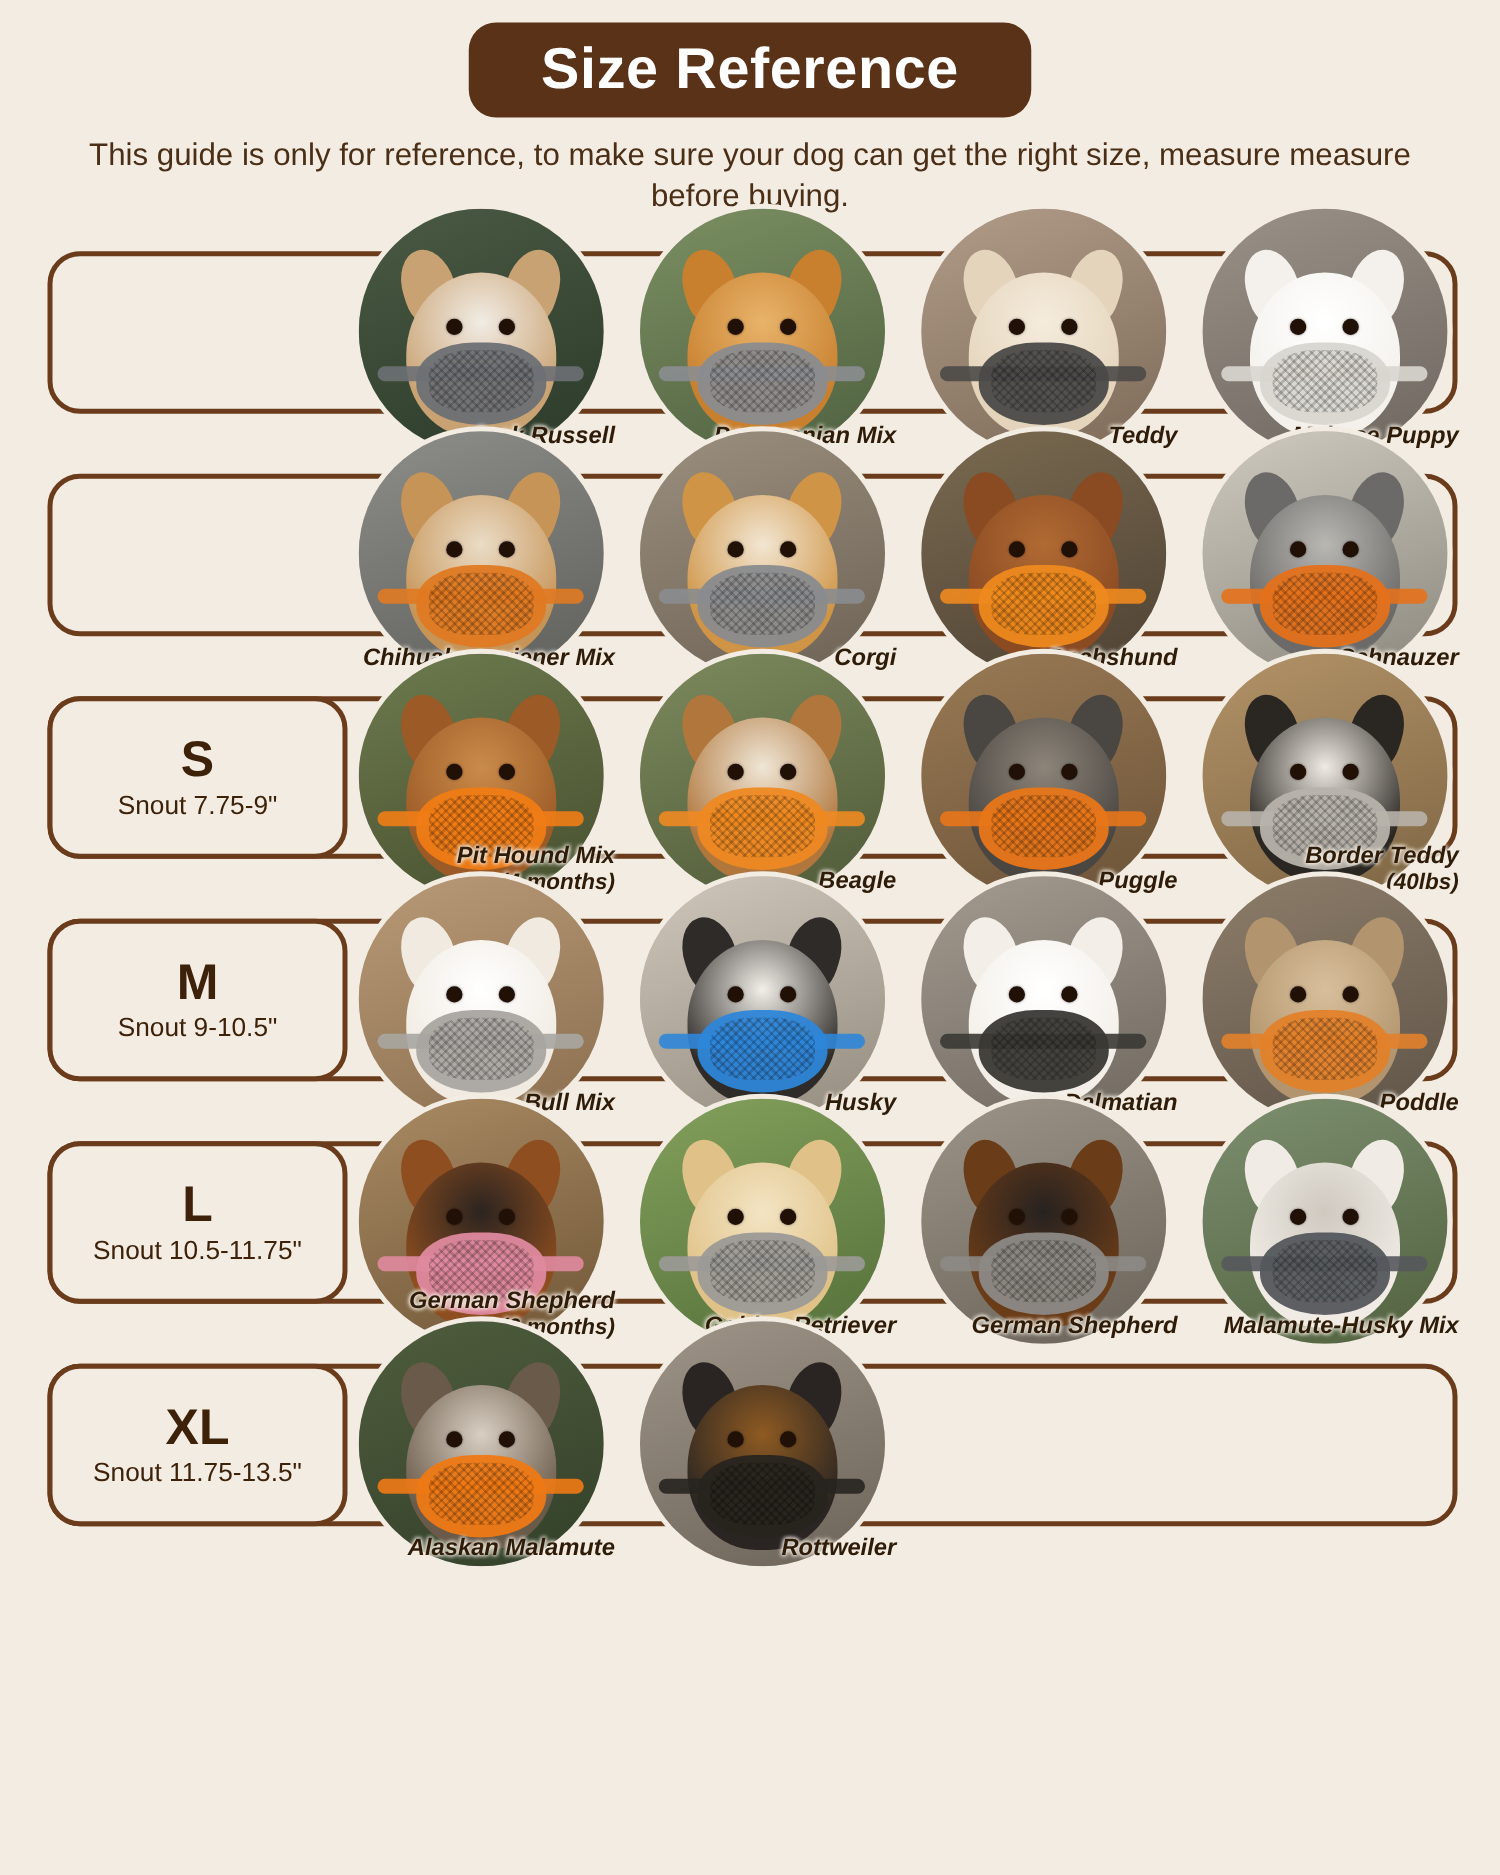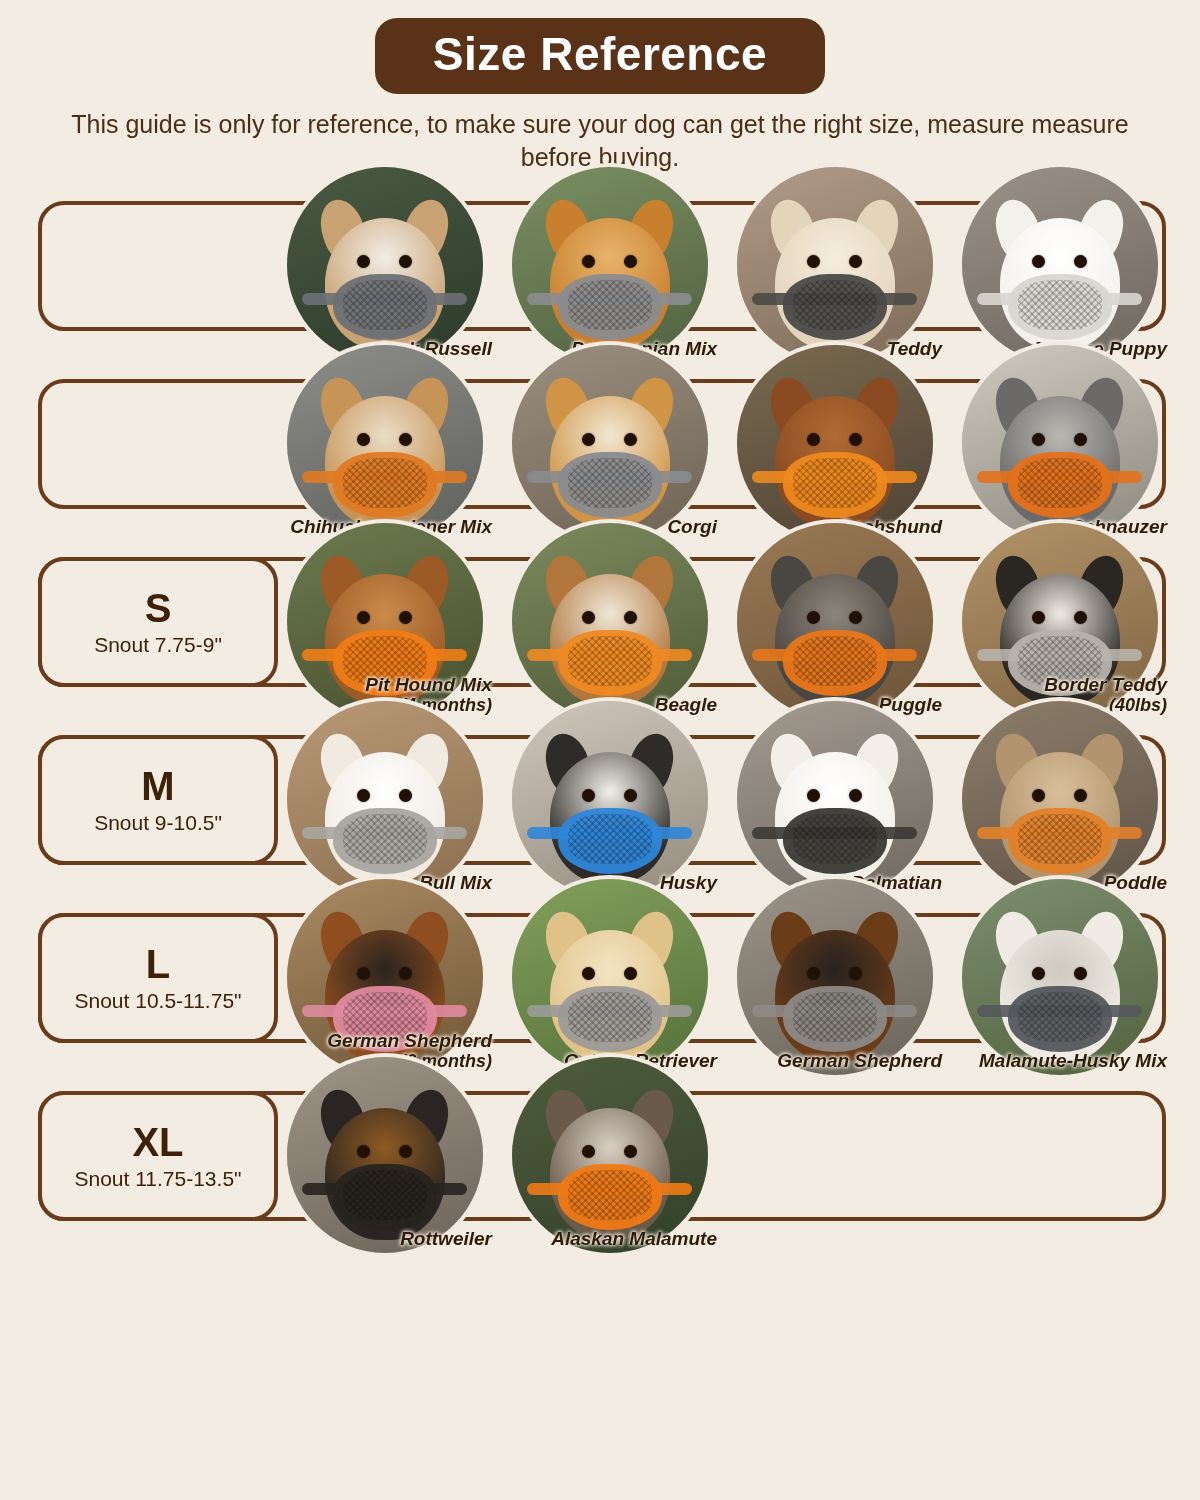--- a/index.html
+++ b/index.html
@@ -472,39 +472,39 @@
     </div>
     <div class="row">
       <div class="bracket"></div>
       <div class="label-box">
         <div class="size-name">XL</div>
         <div class="size-snout">Snout 11.75-13.5"</div>
       </div>
       <div class="photos">
         <div class="cell">
           <div class="photo">
+            <div class="bg-a" style="background:linear-gradient(160deg,#4f5d3d 0%,#33402a 100%)"></div>
+            <div class="ear-l" style="background:#6a5a4a"></div>
+            <div class="ear-r" style="background:#6a5a4a"></div>
+            <div class="head" style="background:radial-gradient(circle at 50% 30%,#d8cfc2 0%,#6a5a4a 70%)"></div>
+            <div class="eye-l"></div>
+            <div class="eye-r"></div>
+            <div class="strap" style="background:#ef7a15"></div>
+            <div class="muzzle" style="background:#ef7a15"></div>
+          </div>
+          <div class="caption"><span>Alaskan Malamute</span></div>
+        </div>
+        <div class="cell">
+          <div class="photo">
             <div class="bg-a" style="background:linear-gradient(160deg,#9e9488 0%,#6d6459 100%)"></div>
             <div class="ear-l" style="background:#2a2522"></div>
             <div class="ear-r" style="background:#2a2522"></div>
             <div class="head" style="background:radial-gradient(circle at 50% 30%,#8e5a22 0%,#2a2522 70%)"></div>
             <div class="eye-l"></div>
             <div class="eye-r"></div>
             <div class="strap" style="background:#27241f"></div>
             <div class="muzzle" style="background:#27241f"></div>
           </div>
           <div class="caption"><span>Rottweiler</span></div>
         </div>
-        <div class="cell">
-          <div class="photo">
-            <div class="bg-a" style="background:linear-gradient(160deg,#4f5d3d 0%,#33402a 100%)"></div>
-            <div class="ear-l" style="background:#6a5a4a"></div>
-            <div class="ear-r" style="background:#6a5a4a"></div>
-            <div class="head" style="background:radial-gradient(circle at 50% 30%,#d8cfc2 0%,#6a5a4a 70%)"></div>
-            <div class="eye-l"></div>
-            <div class="eye-r"></div>
-            <div class="strap" style="background:#ef7a15"></div>
-            <div class="muzzle" style="background:#ef7a15"></div>
-          </div>
-          <div class="caption"><span>Alaskan Malamute</span></div>
-        </div>
       </div>
     </div>
   </div>
 
 </body></html>

